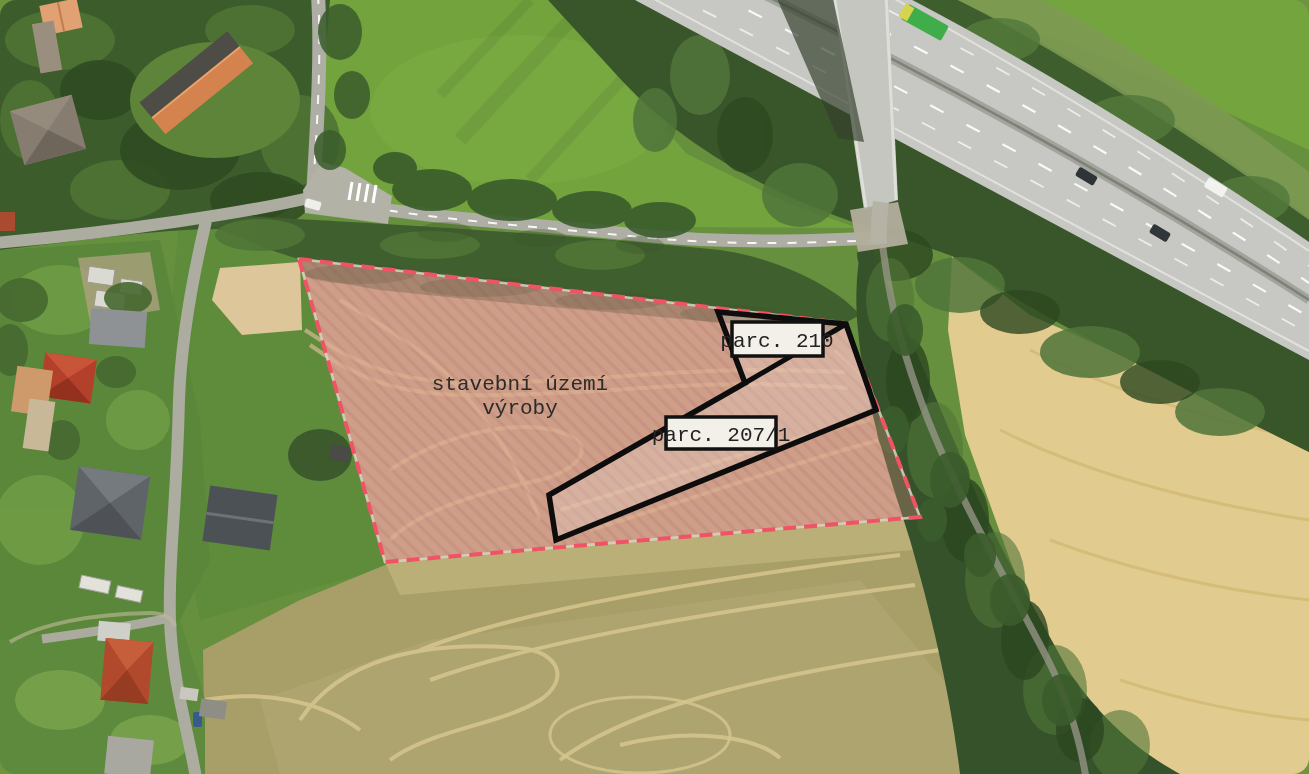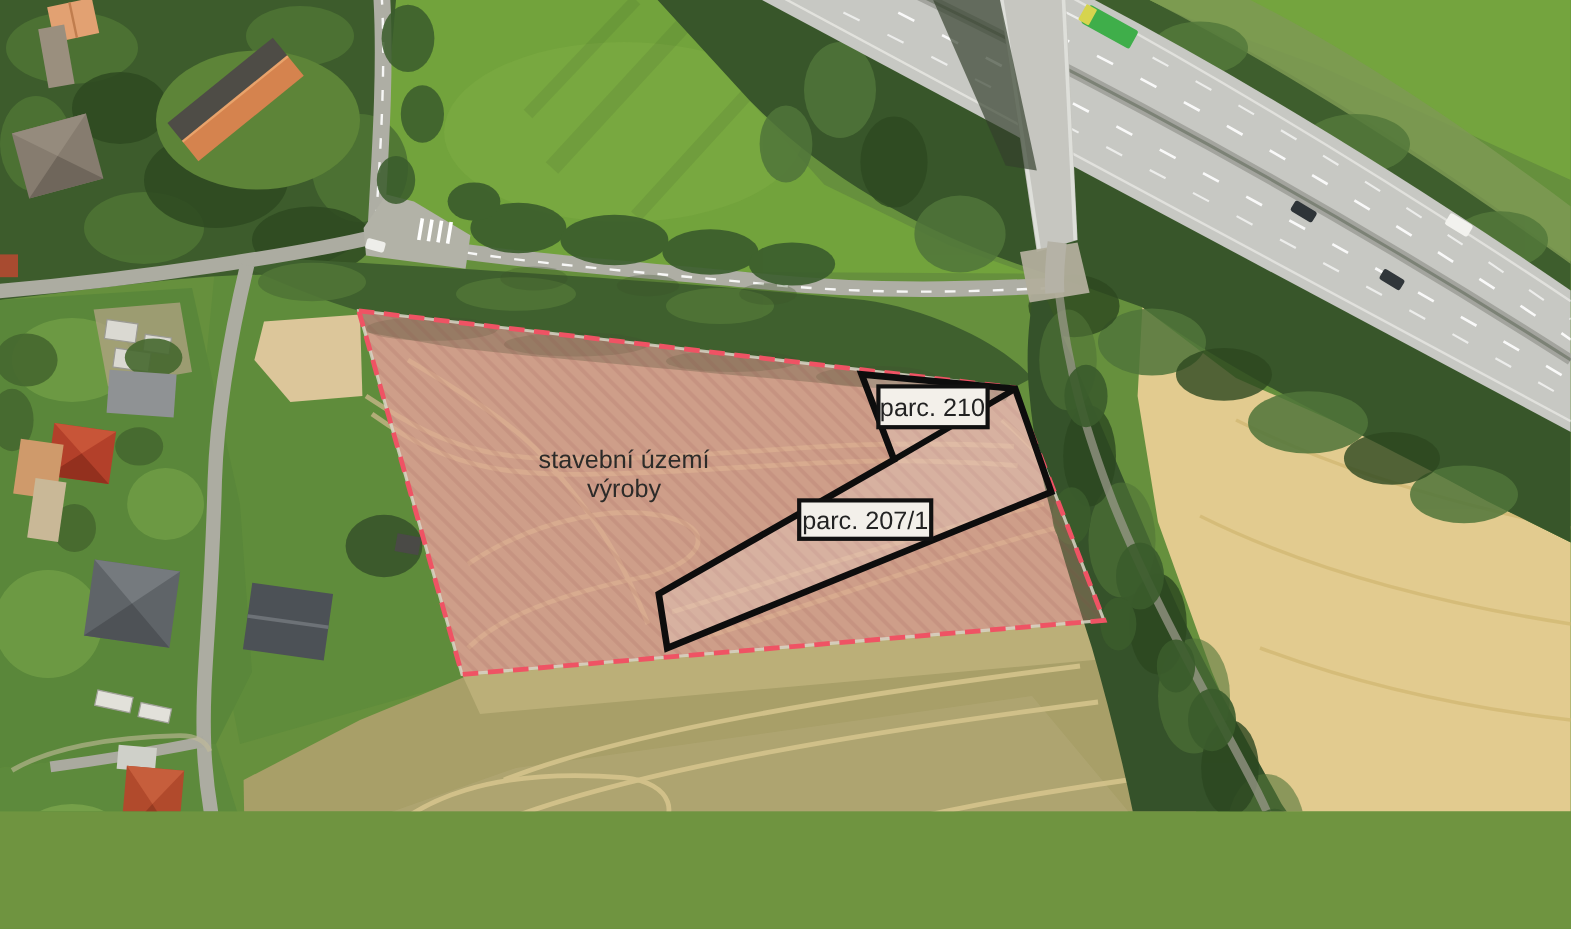--- a/index.html
+++ b/index.html
@@ -1,17 +1,17 @@
 <!DOCTYPE html>
 <html><head>
 <meta charset="utf-8">
 <style>
   html,body{margin:0;padding:0;background:#6f9440;}
-  #map{position:relative;width:1309px;height:676px;overflow:hidden;
-       font-family:Liberation Sans, sans-serif;}
+  #map{position:relative;width:1309px;height:774px;overflow:hidden;
+       font-family:Liberation Mono, monospace;border-radius:16px;}
   svg{display:block;}
 </style>
 </head>
 <body>
 
 <div id="map">
 <svg width="1309" height="774" viewBox="0 0 1309 774" xmlns="http://www.w3.org/2000/svg">
 <defs>
   <pattern id="hatch" width="10" height="10" patternUnits="userSpaceOnUse" patternTransform="rotate(-45)">
     <rect width="10" height="10" fill="none"></rect>

